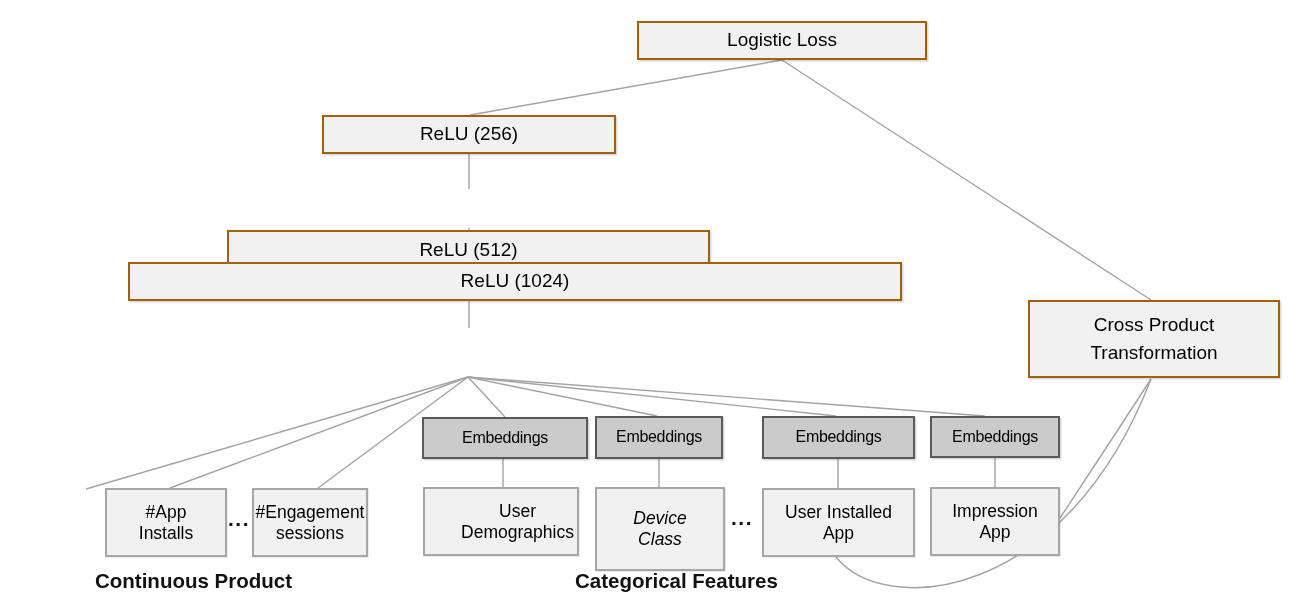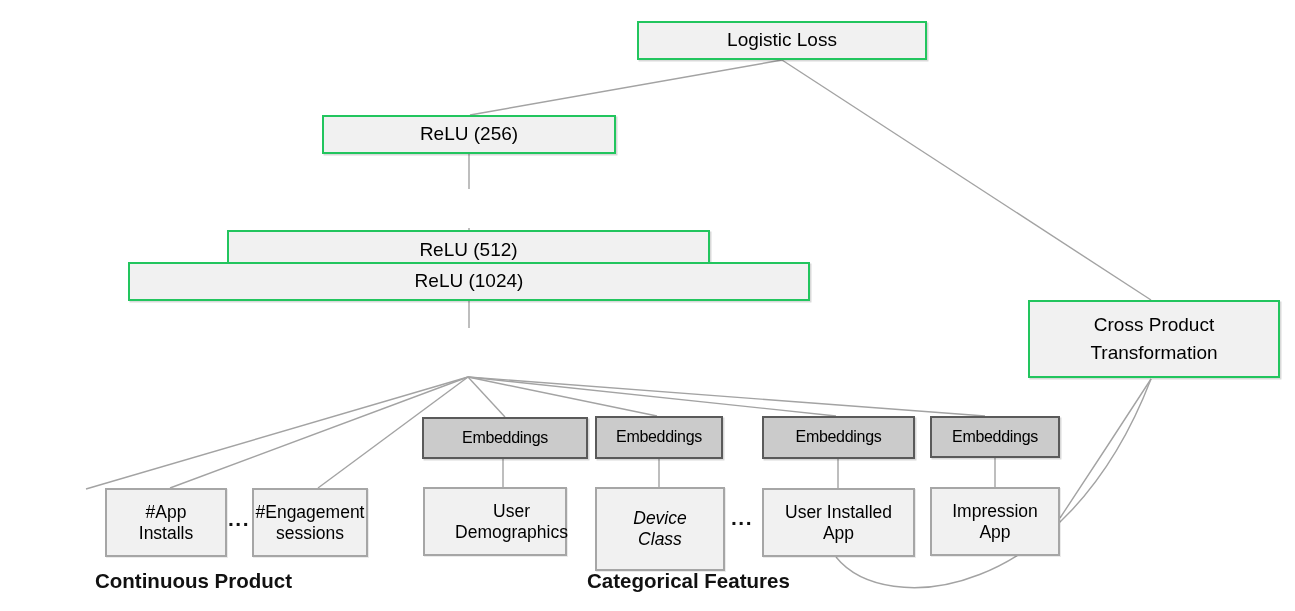--- a/index.html
+++ b/index.html
@@ -10,21 +10,21 @@
     background:#ffffff;
     font-family:"Liberation Sans","DejaVu Sans",sans-serif;
     overflow:hidden;
   }
   .edges{position:absolute;left:0;top:0;z-index:0;}
   .edges line,.edges path{stroke:#a3a3a3;stroke-width:1.4;fill:none;}
   .node{
     position:absolute;z-index:1;box-sizing:border-box;
     display:flex;align-items:center;justify-content:center;
     text-align:center;color:#000;
-    background:#f1f1f1;border:2px solid #22c55e;
+    background:#f1f1f1;border:2px solid #a16207;
     font-size:19px;line-height:1.18;white-space:pre-line;
     box-shadow:1.5px 1.5px 0 rgba(0,0,0,0.15);
   }
   .node--light{
     border-color:#a6a6a6;font-size:17.5px;
     box-shadow:1px 1px 0 rgba(0,0,0,0.08);
   }
   .node--emb{
     background:#cbcbcb;border-color:#5a5a5a;
     font-size:16px;letter-spacing:-0.3px;
@@ -71,21 +71,21 @@
     <path d="M 836 557 C 885 618, 1065 602, 1151 379"></path>
     <path d="M 1060 518 Q 1105 450, 1151 379"></path>
   </svg>
 
   <div class="node" style="left:637px;top:21px;width:290px;height:39px;">Logistic Loss</div>
 
   <div class="node" style="left:322px;top:115px;width:294px;height:39px;">ReLU (256)</div>
 
   <div class="node" style="left:227px;top:188px;width:483px;height:40px;margin-top:42px;">ReLU (512)</div>
 
-  <div class="node" style="left:128px;top:262px;width:682px;height:39px;">ReLU (1024)</div>
+  <div class="node" style="left:128px;top:262px;width:774px;height:39px;">ReLU (1024)</div>
 
 
   <div class="node node--cpt" style="left:1028px;top:300px;width:252px;height:78px;">Cross Product
 Transformation</div>
 
   <div class="node node--emb" style="left:422px;top:417px;width:166px;height:42px;">Embeddings</div>
 
   <div class="node node--emb" style="left:595px;top:416px;width:128px;height:43px;">Embeddings</div>
 
   <div class="node node--emb" style="left:762px;top:416px;width:153px;height:43px;">Embeddings</div>
@@ -94,31 +94,31 @@
 
 
   <div class="node node--light" style="left:105px;top:488px;width:122px;height:69px;">#App
 Installs</div>
 
   <div class="dots" style="left:228px;top:508px;">...</div>
 
   <div class="node node--light" style="left:252px;top:488px;width:116px;height:69px;">#Engagement
 sessions</div>
 
-  <div class="node node--light" style="left:423px;top:487px;width:144px;height:69px;padding-left:33px;">User
+  <div class="node node--light" style="left:423px;top:487px;width:156px;height:69px;padding-left:33px;">User
 Demographics</div>
 
   <div class="node node--light" style="left:595px;top:487px;width:130px;height:84px;font-style:italic;">Device
 Class</div>
 
   <div class="dots" style="left:731px;top:507px;">...</div>
 
   <div class="node node--light" style="left:762px;top:488px;width:153px;height:69px;">User Installed
 App</div>
 
   <div class="node node--light" style="left:930px;top:487px;width:130px;height:69px;text-align:center;">Impression
 App</div>
 
   <div class="group-label" style="left:95px;top:569px;">Continuous Product</div>
 
-  <div class="group-label" style="left:575px;top:569px;margin-left:12px;">Categorical Features</div>
+  <div class="group-label" style="left:575px;top:569px;">Categorical Features</div>
 
 </div>
 
 </body></html>

